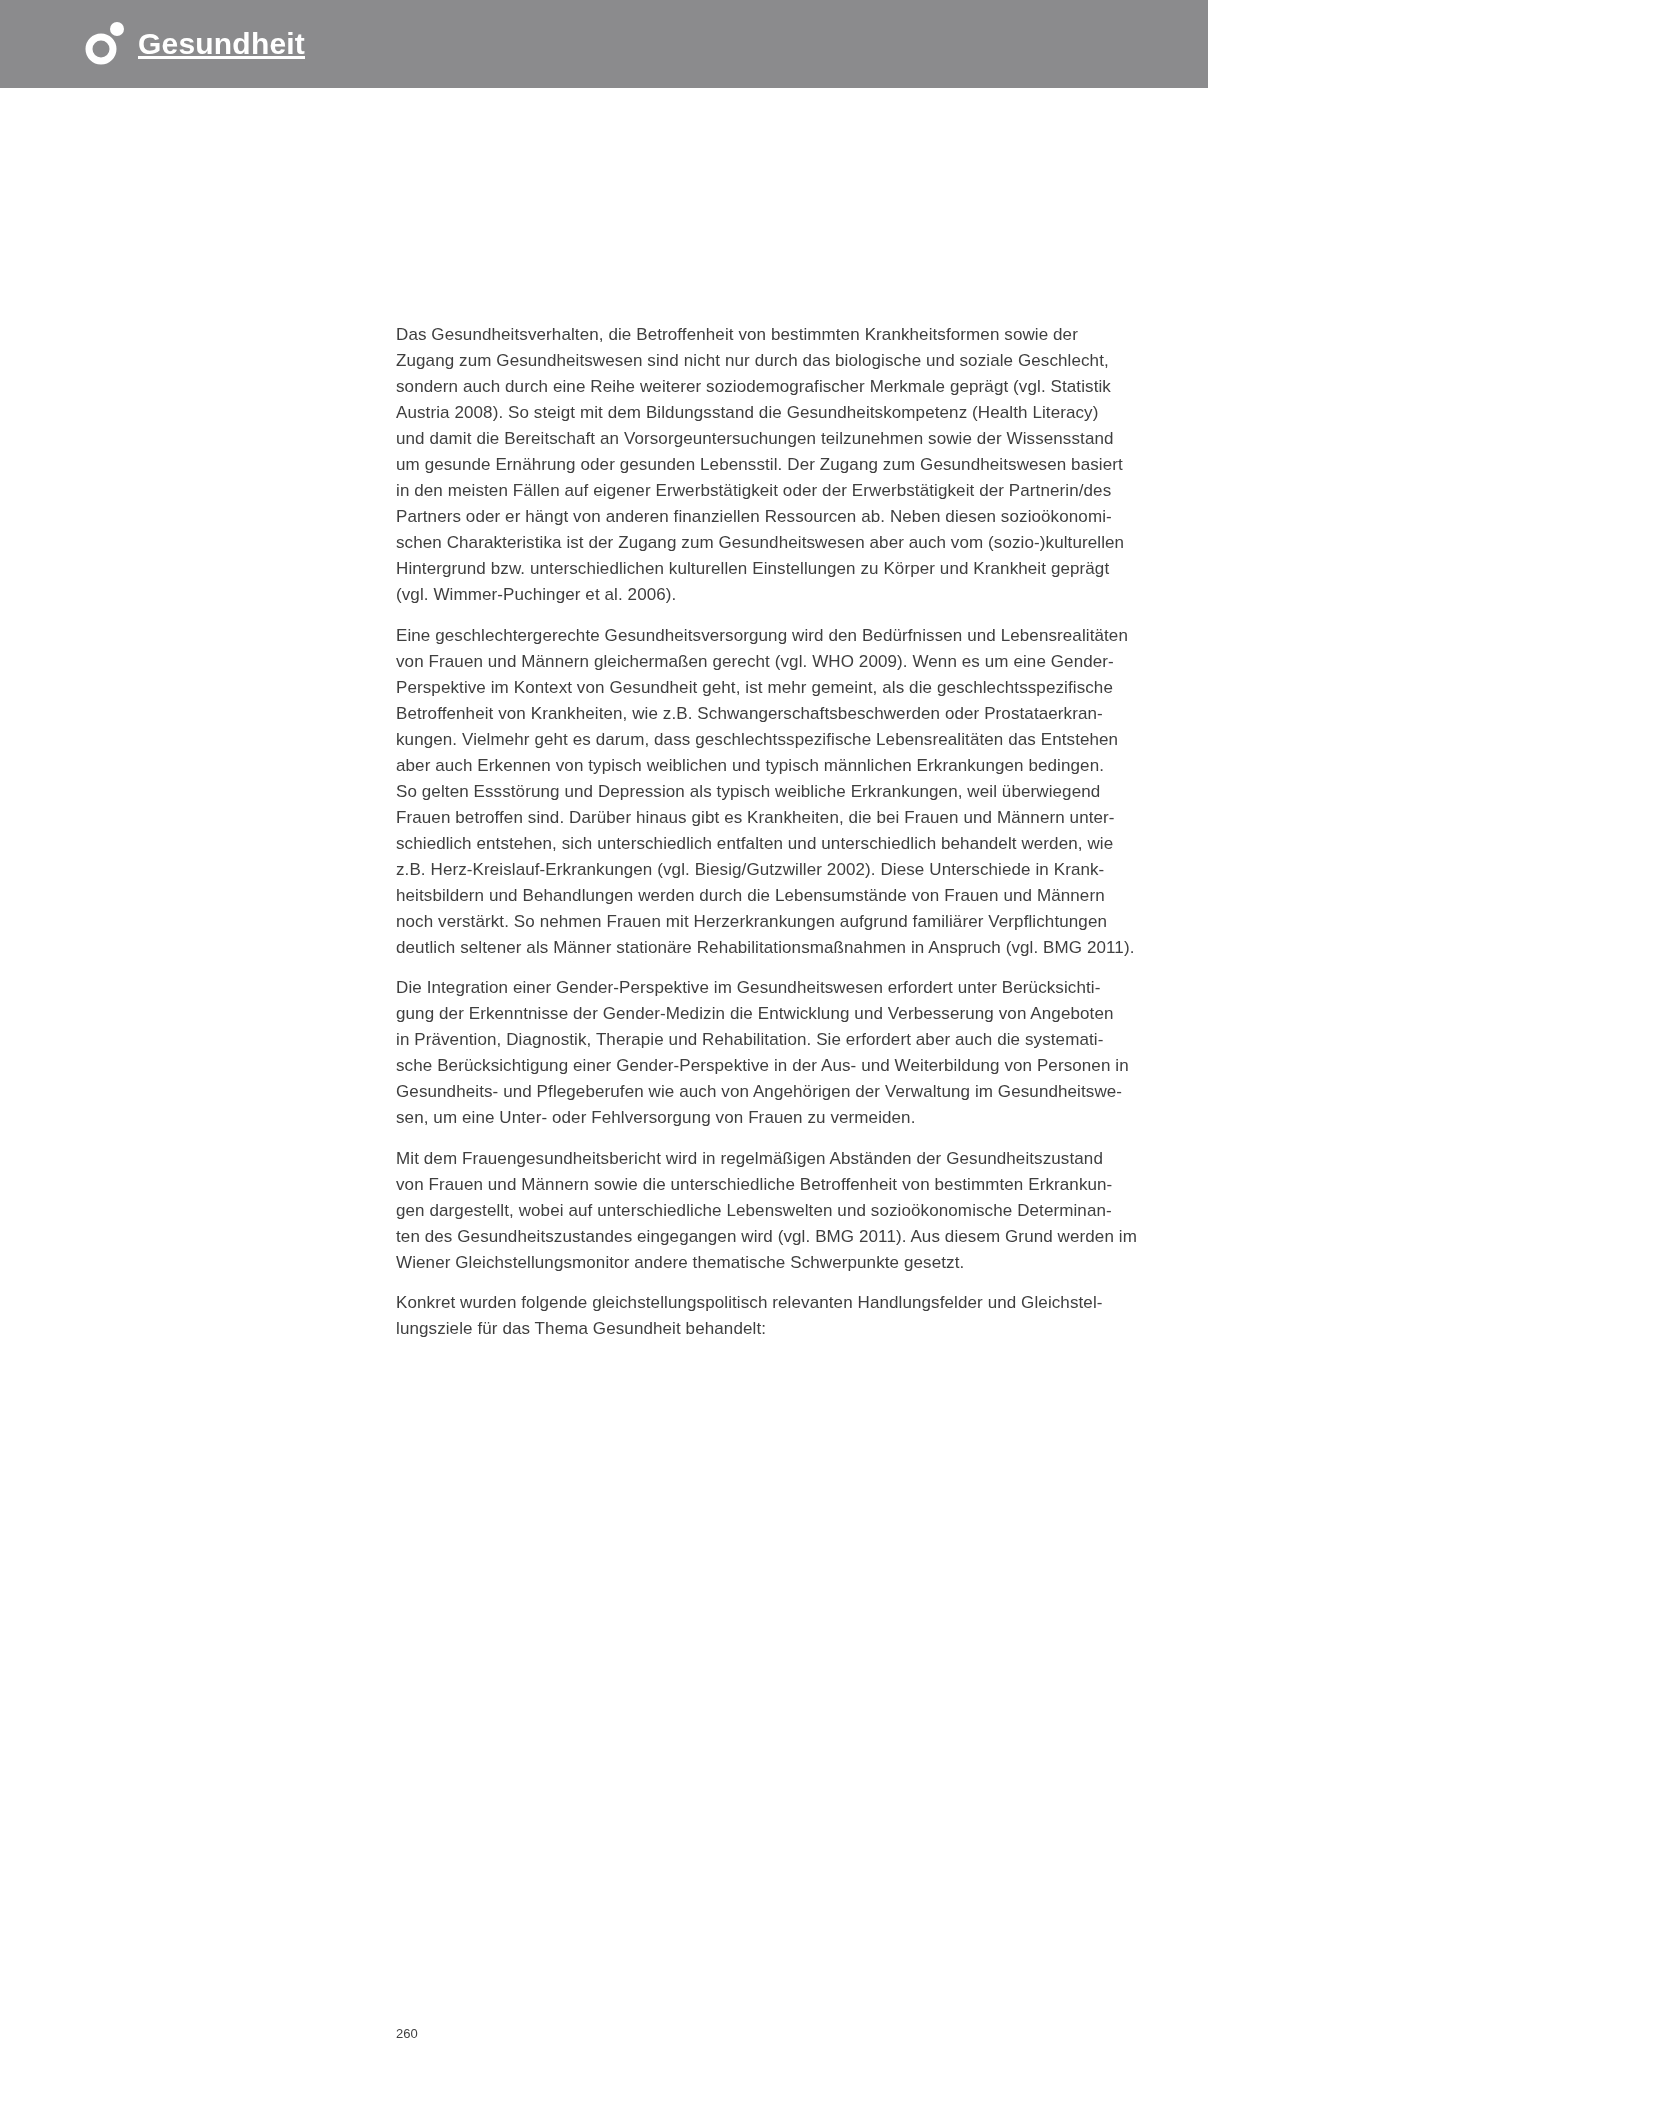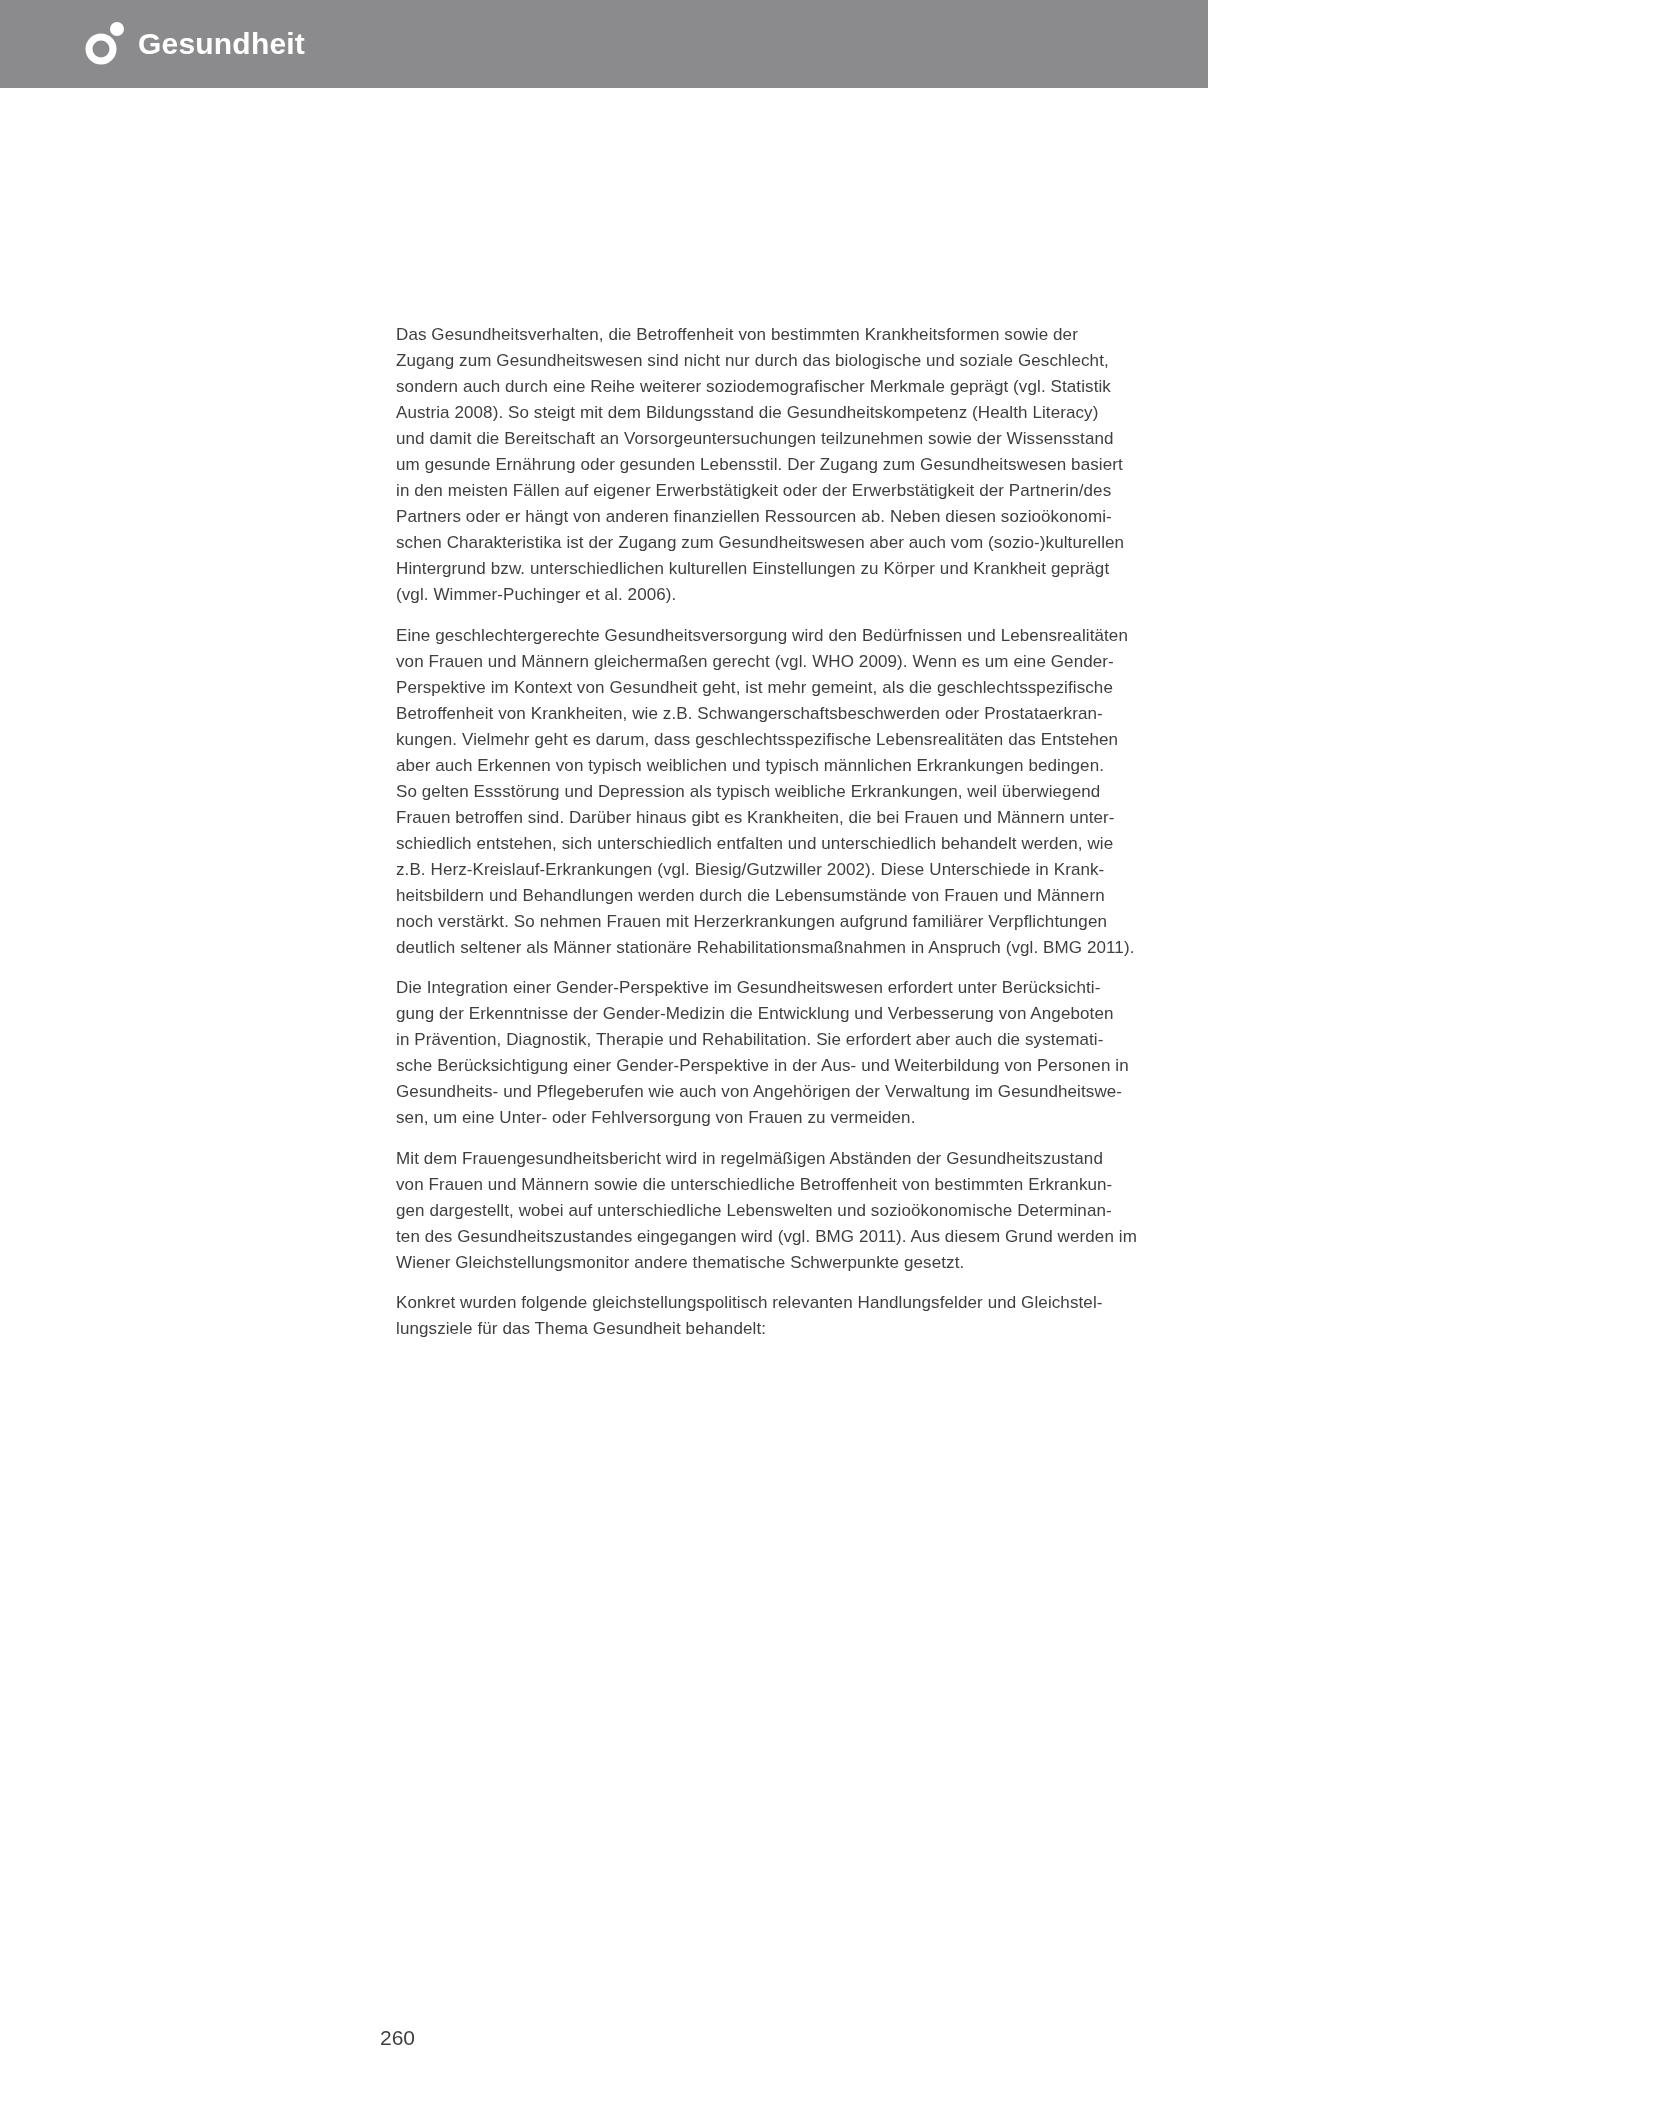--- a/index.html
+++ b/index.html
@@ -32,20 +32,21 @@
     height: 48px;
     display: block;
     flex: 0 0 auto;
   }
   .header-title {
     color: #ffffff;
     font-size: 30px;
     font-weight: bold;
     margin-left: 10px;
     letter-spacing: 0.2px;
+    text-decoration: underline;
   }
   .content {
     position: absolute;
     left: 396px;
     top: 193px;
     width: 720px;
   }
   .section-title {
     font-size: 31px;
     font-weight: bold;
@@ -62,23 +63,23 @@
   .para {
     margin: 0 0 14.5px 0;
     font-size: 17px;
     line-height: 26px;
     color: #3f3f3f;
     white-space: pre;
     letter-spacing: 0.1px;
   }
   .page-number {
     position: absolute;
-    left: 380px;
+    left: 396px;
     top: 2026px;
-    font-size: 21px;
+    font-size: 13px;
     color: #3f3f3f;
   }
 </style>
 </head>
 <body>
 
 <div class="page">
 
   <div class="header-bar" style="background: rgb(139, 139, 141);">
     <svg class="header-icon" viewBox="0 0 44 48" xmlns="http://www.w3.org/2000/svg" aria-hidden="true">

